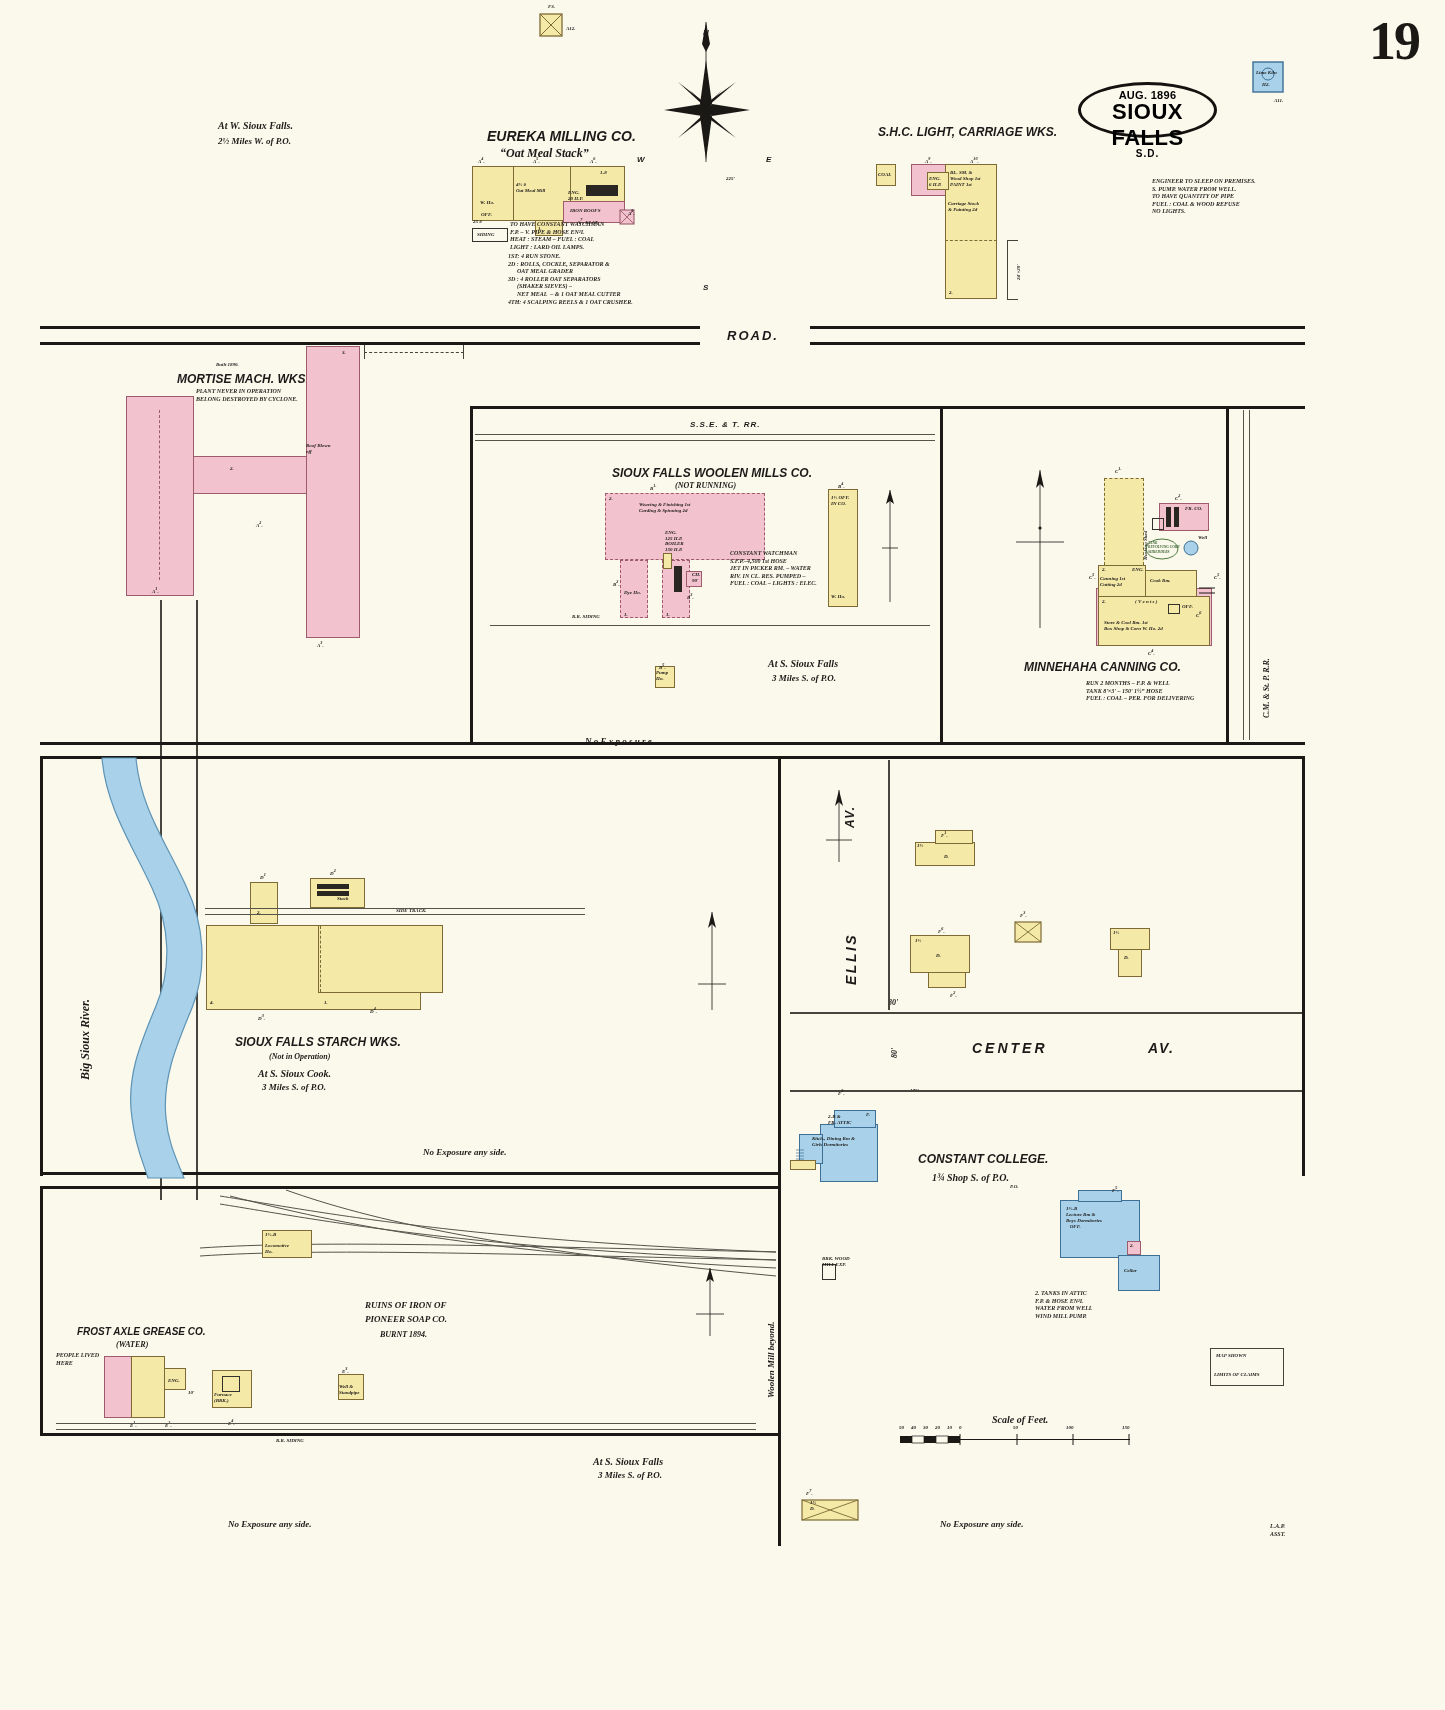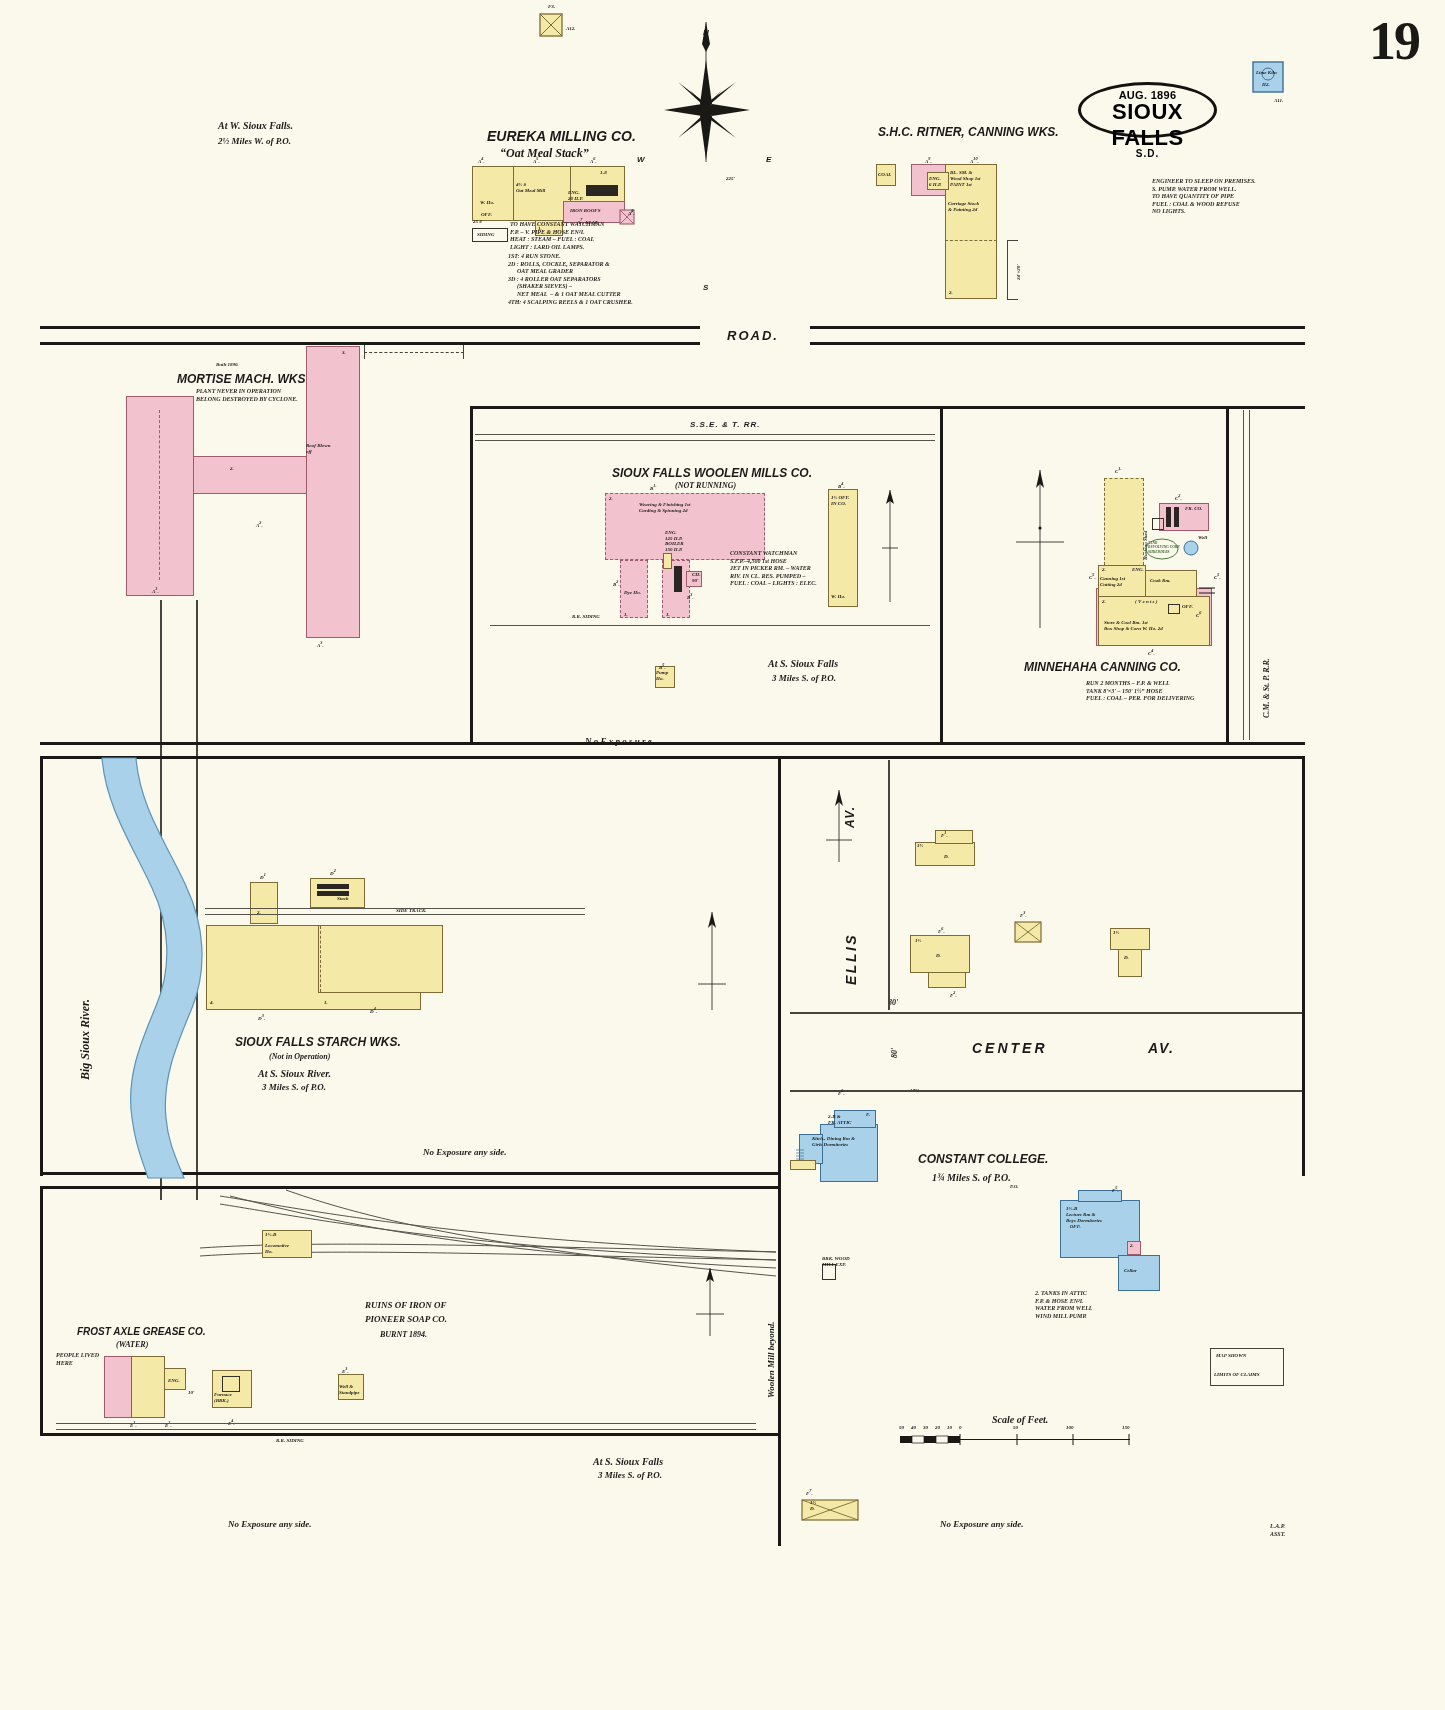--- a/index.html
+++ b/index.html
@@ -156,21 +156,21 @@
 HEAT : STEAM – FUEL : COAL
 LIGHT : LARD OIL LAMPS.</div>
   <div class="noteblk" style="left:508px;top:253px;">1ST: 4 RUN STONE.
 2D : ROLLS, COCKLE, SEPARATOR &amp;
       OAT MEAL GRADER
 3D : 4 ROLLER OAT SEPARATORS
       (SHAKER SIEVES) –
       NET MEAL  – &amp; 1 OAT MEAL CUTTER
 4TH: 4 SCALPING REELS &amp; 1 OAT CRUSHER.</div>
 
-  <div class="txt blk t12" style="left:878px;top:125px;">S.H.C. RITNER, CANNING WKS.</div>
+  <div class="txt blk t12" style="left:878px;top:125px;">S.H.C. LIGHT, CARRIAGE WKS.</div>
 
   <div class="bldg yel" style="left:876px;top:164px;width:20px;height:22px;"></div>
   <div class="bldg pnk" style="left:911px;top:164px;width:48px;height:32px;"></div>
   <div class="bldg yel" style="left:945px;top:164px;width:52px;height:135px;"></div>
   <div class="bldg yel" style="left:927px;top:172px;width:22px;height:18px;"></div>
 
   <div class="txt hand tiny" style="left:878px;top:172px;">COAL</div>
   <div class="txt hand tiny" style="left:925px;top:156px;">A<sup>9</sup>.</div>
   <div class="txt hand tiny" style="left:970px;top:156px;">A<sup>10</sup>.</div>
   <div class="txt hand tiny" style="left:929px;top:176px;">ENG.<br>6 H.P.</div>
@@ -373,21 +373,21 @@
   <div class="txt hand tiny" style="left:370px;top:1006px;">D<sup>4</sup>.</div>
   <div class="txt hand tiny" style="left:324px;top:1000px;">1.</div>
   <div class="abs" style="left:320px;top:926px;width:1px;height:66px;border-left:1px dashed #7d6a35;"></div>
 
   <div class="rrline" style="left:205px;top:908px;width:380px;"></div>
   <div class="rrline" style="left:205px;top:914px;width:380px;"></div>
   <div class="txt hand tiny" style="left:396px;top:908px;">SIDE TRACK.</div>
 
   <div class="txt blk t12" style="left:235px;top:1035px;">SIOUX FALLS STARCH WKS.</div>
   <div class="txt hand t8" style="left:269px;top:1052px;">(Not in Operation)</div>
-  <div class="txt hand t10" style="left:258px;top:1068px;">At S. Sioux River.</div>
+  <div class="txt hand t10" style="left:258px;top:1068px;">At S. Sioux Cook.</div>
   <div class="txt hand t9" style="left:262px;top:1082px;">3 Miles S. of P.O.</div>
   <div class="txt hand t9" style="left:423px;top:1147px;">No Exposure any side.</div>
 
   <div class="narrow" style="left:698px;top:912px;">
     <svg width="28" height="100">
         <line x1="14" y1="0" x2="14" y2="98" stroke="#1b1916" stroke-width="0.8"></line>
       <polygon points="14,0 18,16 14,12 10,16" fill="#1b1916"></polygon>
       <line x1="0" y1="72" x2="28" y2="72" stroke="#1b1916" stroke-width="0.8"></line>
       </svg>
   </div>
@@ -463,21 +463,21 @@
   <div class="txt hand tiny" style="left:1112px;top:1185px;">F<sup>5</sup>.</div>
   <div class="txt hand tiny" style="left:1066px;top:1206px;">1½-B<br>Lecture Rm &amp;<br>Boys Dormitories<br>&nbsp;&nbsp;&nbsp;OFF.</div>
   <div class="txt hand tiny" style="left:1130px;top:1243px;">2.</div>
   <div class="txt hand tiny" style="left:1124px;top:1268px;">Cellar</div>
   <div class="noteblk" style="left:1035px;top:1290px;">2. TANKS IN ATTIC
 F.P. &amp; HOSE EN²L
 WATER FROM WELL
 WIND MILL PUMP.</div>
 
   <div class="txt blk t12" style="left:918px;top:1152px;">CONSTANT COLLEGE.</div>
-  <div class="txt hand t10" style="left:932px;top:1172px;">1¾ Miles S. of P.O.</div>
+  <div class="txt hand t10" style="left:932px;top:1172px;">1¾ Shop S. of P.O.</div>
   <div class="txt hand tiny" style="left:1010px;top:1184px;">P.O.</div>
   <div class="txt hand t9" style="left:940px;top:1519px;">No Exposure any side.</div>
 
   <div class="bldg noFill" style="left:822px;top:1264px;width:14px;height:16px;"></div>
   <div class="txt hand tiny" style="left:822px;top:1256px;">BRK. WOOD<br>MILL EXP.</div>
 
   <div class="abs" style="left:802px;top:1500px;">
     <svg width="56" height="20">
         <rect x="0" y="0" width="56" height="20" fill="#f5e9a8" stroke="#7d6a35" stroke-width="1.2"></rect>
       <line x1="0" y1="0" x2="56" y2="20" stroke="#7d6a35" stroke-width="0.9"></line>

